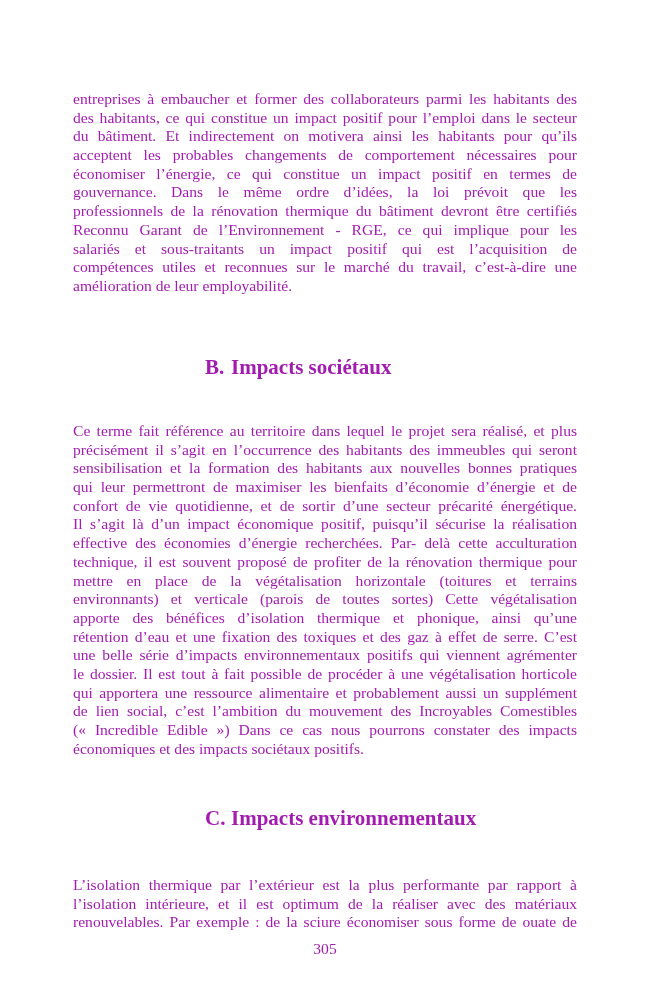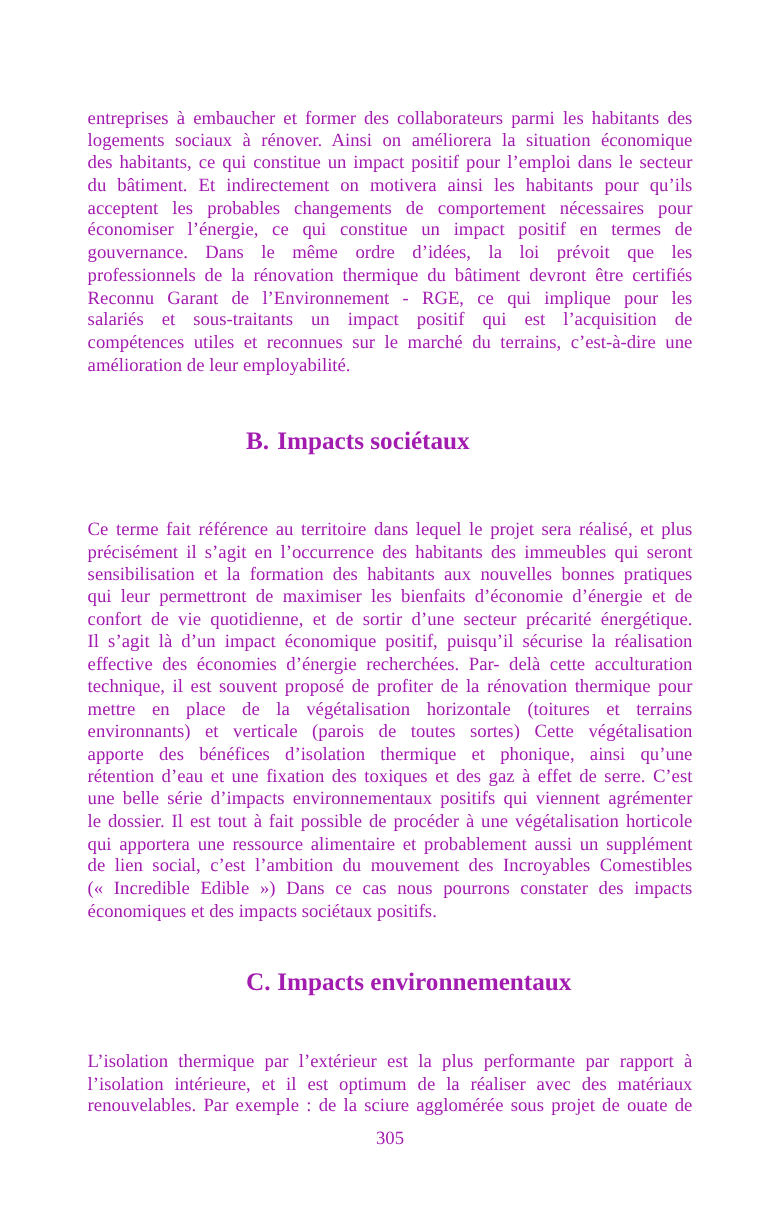--- a/index.html
+++ b/index.html
@@ -29,38 +29,37 @@
       text-align: center; font-size: 15.6px;
     }
   </style>
 </head>
 <body>
 
 <div class="page">
 
   <div class="para" style="top:90px;">
     <span class="line">entreprises à embaucher et former des collaborateurs parmi les habitants des</span>
-    <span class="line">logements sociaux à rénover. Ainsi on améliorera la situation économique</span>
     <span class="line">des habitants, ce qui constitue un impact positif pour l’emploi dans le secteur</span>
     <span class="line">du bâtiment. Et indirectement on motivera ainsi les habitants pour qu’ils</span>
     <span class="line">acceptent les probables changements de comportement nécessaires pour</span>
     <span class="line">économiser l’énergie, ce qui constitue un impact positif en termes de</span>
     <span class="line">gouvernance. Dans le même ordre d’idées, la loi prévoit que les</span>
     <span class="line">professionnels de la rénovation thermique du bâtiment devront être certifiés</span>
     <span class="line">Reconnu Garant de l’Environnement - RGE, ce qui implique pour les</span>
     <span class="line">salariés et sous-traitants un impact positif qui est l’acquisition de</span>
-    <span class="line">compétences utiles et reconnues sur le marché du terrains, c’est-à-dire une</span>
+    <span class="line">compétences utiles et reconnues sur le marché du travail, c’est-à-dire une</span>
     <span class="line last">amélioration de leur employabilité.</span>
   </div>
 
   <div class="heading" style="top:358px;">
     <span class="letter">B.</span><span>Impacts sociétaux</span>
   </div>
 
-  <div class="para" style="top:433px;">
+  <div class="para" style="top:422px;">
     <span class="line">Ce terme fait référence au territoire dans lequel le projet sera réalisé, et plus</span>
     <span class="line">précisément il s’agit en l’occurrence des habitants des immeubles qui seront</span>
     <span class="line">sensibilisation et la formation des habitants aux nouvelles bonnes pratiques</span>
     <span class="line">qui leur permettront de maximiser les bienfaits d’économie d’énergie et de</span>
     <span class="line">confort de vie quotidienne, et de sortir d’une secteur précarité énergétique.</span>
     <span class="line">Il s’agit là d’un impact économique positif, puisqu’il sécurise la réalisation</span>
     <span class="line">effective des économies d’énergie recherchées. Par- delà cette acculturation</span>
     <span class="line">technique, il est souvent proposé de profiter de la rénovation thermique pour</span>
     <span class="line">mettre en place de la végétalisation horizontale (toitures et terrains</span>
     <span class="line">environnants) et verticale (parois de toutes sortes) Cette végétalisation</span>
@@ -74,18 +73,18 @@
     <span class="line last">économiques et des impacts sociétaux positifs.</span>
   </div>
 
   <div class="heading" style="top:809px;">
     <span class="letter">C.</span><span>Impacts environnementaux</span>
   </div>
 
   <div class="para" style="top:876px;">
     <span class="line">L’isolation thermique par l’extérieur est la plus performante par rapport à</span>
     <span class="line">l’isolation intérieure, et il est optimum de la réaliser avec des matériaux</span>
-    <span class="line">renouvelables. Par exemple : de la sciure agglomérée sous projet de ouate de</span>
+    <span class="line">renouvelables. Par exemple : de la sciure économiser sous forme de ouate de</span>
   </div>
 
   <div class="page-number">305</div>
 
 </div>
 
 </body></html>

